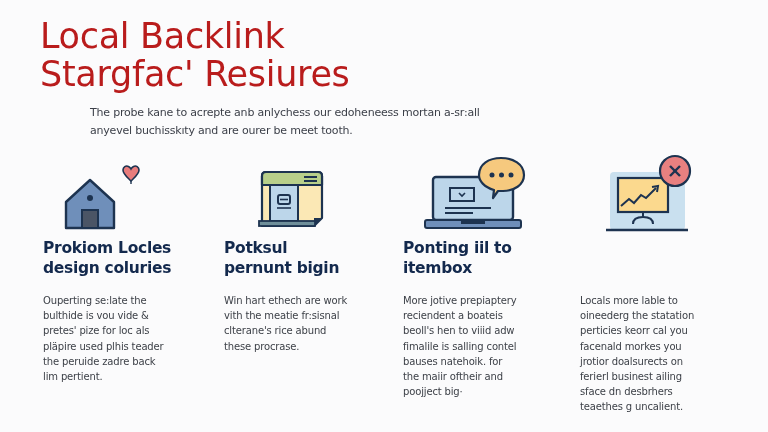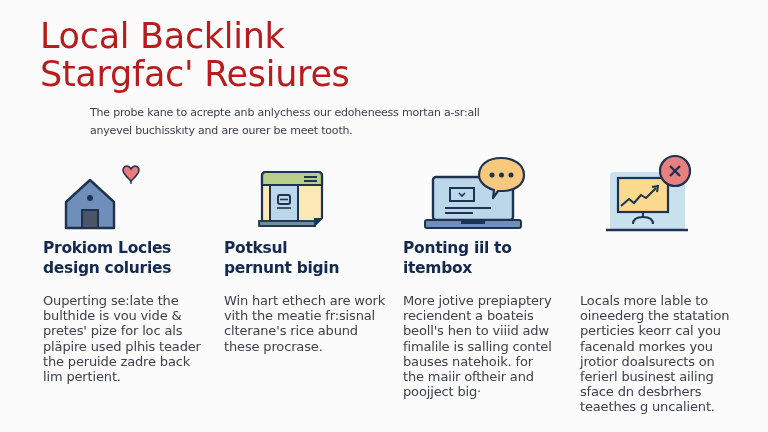--- a/index.html
+++ b/index.html
@@ -55,21 +55,21 @@
       line-height: 20px;
       color: #13294d;
       letter-spacing: -0.3px;
     }
     .card h3 span { display: block; white-space: nowrap; }
     .card .desc {
       position: absolute;
       top: 143px;
       left: 0;
       font-family: "DejaVu Sans", sans-serif;
-      font-size: 13px;
+      font-size: 10px;
       line-height: 15.2px;
       color: #3d4148;
       letter-spacing: -0.15px;
     }
     .card .desc span { display: block; white-space: nowrap; }
     #card-1 { left: 43px; }
     #card-2 { left: 224px; }
     #card-3 { left: 403px; }
     #card-4 { left: 580px; }
   </style>

